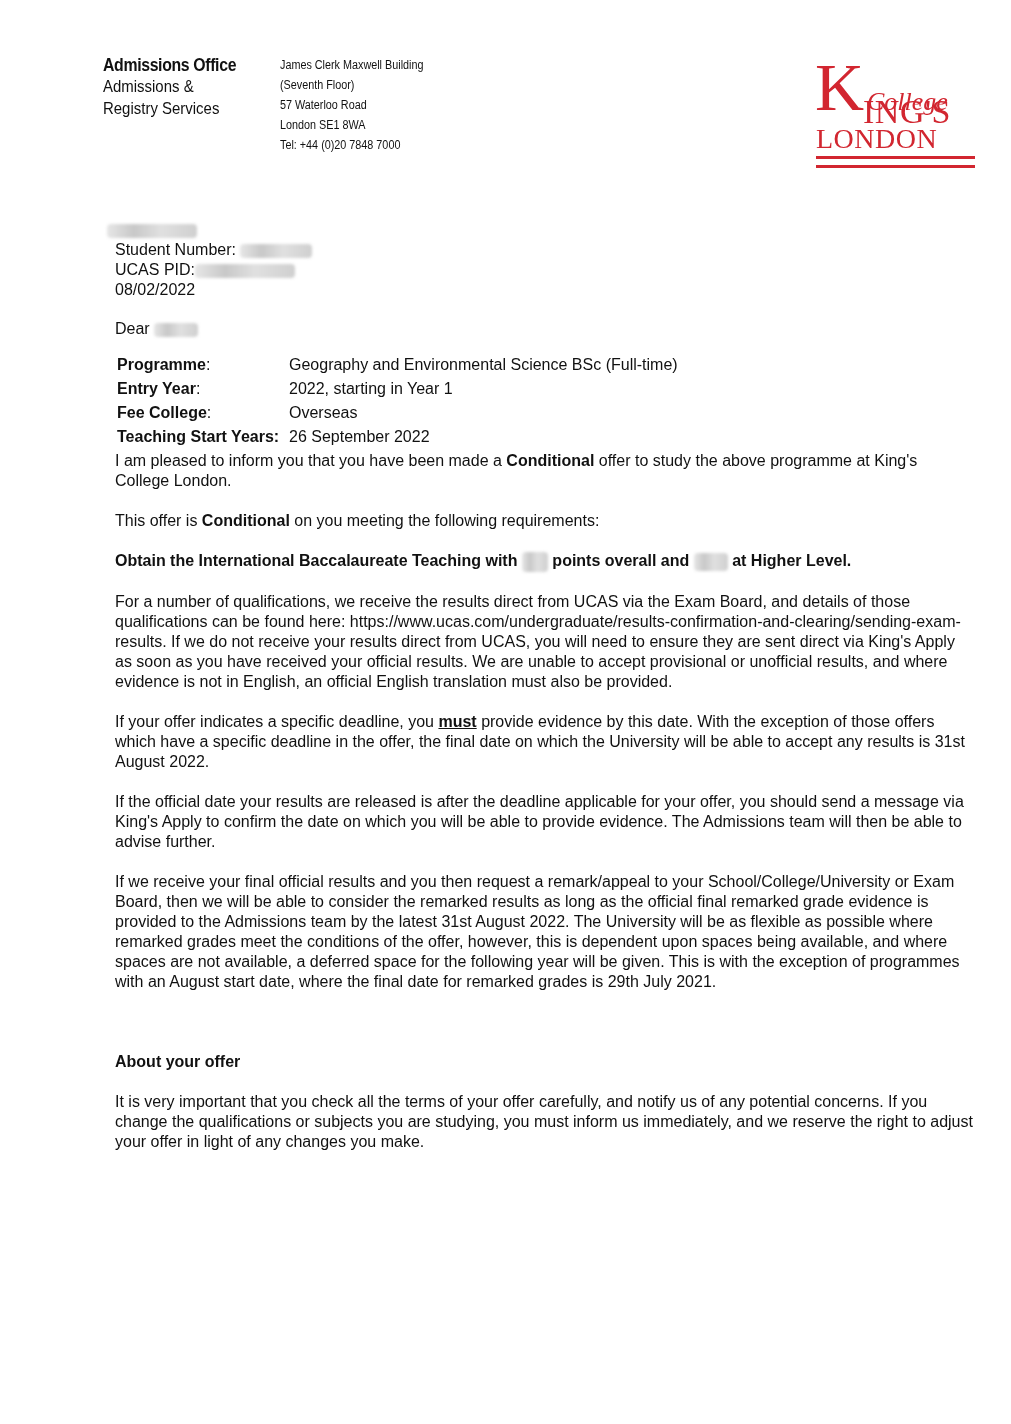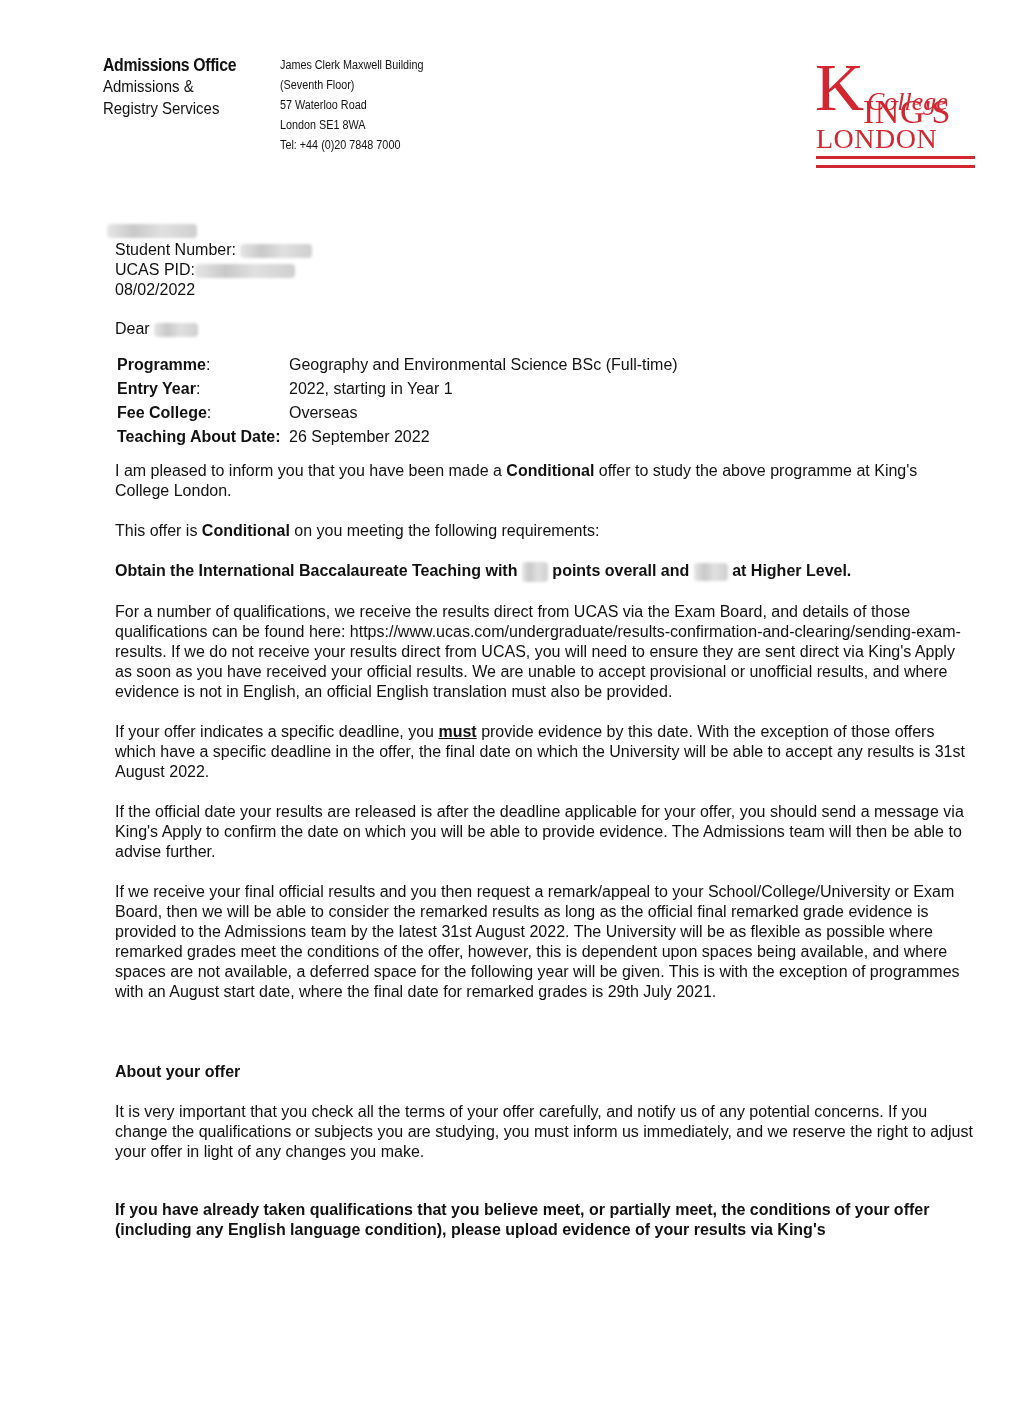--- a/index.html
+++ b/index.html
@@ -17,21 +17,21 @@
   .logo .ings { position: absolute; left: 48px; top: 0; font-size: 34px; line-height: 34px; letter-spacing: 0.5px; margin-top: 40px; }
   .logo .college { position: absolute; left: 52px; top: 31px; font-size: 26px; line-height: 31px; font-style: italic; }
   .logo .london { position: absolute; left: 1px; top: 68px; font-size: 28px; line-height: 32px; letter-spacing: 0.5px; }
   .logo .rule { position: absolute; left: 1px; width: 159px; height: 3px; background: #d22630; }
   .logo .rule1 { top: 156px; top: 101px; }
   .logo .rule2 { top: 110px; }
   .redact { display: inline-block; background: linear-gradient(90deg, #e6e6e6, #c8c8c8 30%, #e0e0e0 60%, #cfcfcf); border-radius: 4px; filter: blur(1.5px); vertical-align: middle; }
   .content { position: absolute; left: 115px; top: 220px; width: 860px; font-size: 16px; line-height: 20px; }
   .content p { margin: 0 0 20px 0; }
   .meta-line { height: 20px; }
-  table.prog { border-collapse: collapse; margin: 14px 0 12px 2px; }
+  table.prog { border-collapse: collapse; margin: 14px 0 2px 2px; }
   table.prog td { padding: 0; height: 24px; vertical-align: middle; font-size: 16px; }
   table.prog td.k { width: 172px; font-weight: bold; }
   b { font-weight: bold; }
   .u { font-weight: bold; text-decoration: underline; }
   .section-gap { height: 40px; }
 </style>
 </head>
 <body>
 
 <div class="header-left">
@@ -73,31 +73,30 @@
         </tr>
     <tr>
           <td class="k"><span>Entry Year</span><span style="font-weight:normal">:</span></td>
           <td>2022, starting in Year 1</td>
         </tr>
     <tr>
           <td class="k"><span>Fee College</span><span style="font-weight:normal">:</span></td>
           <td>Overseas</td>
         </tr>
     <tr>
-          <td class="k"><span>Teaching About Date:</span></td>
+          <td class="k"><span>Teaching Start Years:</span></td>
           <td>26 September 2022</td>
         </tr>
   </tbody>
     </table>
 
   <p><span>I am pleased to inform you that you have been made  a </span><b>Conditional</b><span> offer to study the above programme at King's College London.</span></p>
   <p><span>This offer is </span><b>Conditional</b><span> on you meeting the following requirements:</span></p>
   <p style="font-weight:bold"><span>Obtain the International Baccalaureate Teaching with </span><span class="redact" style="width:26px;height:20px;"></span><span> points overall and </span><span class="redact" style="width:34px;height:18px;"></span><span> at Higher Level.</span></p>
   <p>For a number of qualifications, we receive the results direct from UCAS via the Exam Board, and details of those qualifications can be found here: https://www.ucas.com/undergraduate/results-confirmation-and-clearing/sending-exam-results. If we do not receive your results direct from UCAS, you will need to ensure they are sent direct via King's Apply as soon as you have received your official results. We are unable to accept provisional or unofficial results, and where evidence is not in English, an official English translation must also be provided.</p>
   <p><span>If your offer indicates a specific deadline, you </span><span class="u">must</span><span> provide evidence by this date. With the exception of those offers which have a specific deadline in the offer, the final date on which the University will be able to accept any results is 31st August 2022.</span></p>
   <p>If the official date your results are released is after the deadline applicable for your offer, you should send a message via King's Apply to confirm the date on which you will be able to provide evidence. The Admissions team will then be able to advise further.</p>
   <p>If we receive your final official results and you then request a remark/appeal to your School/College/University or Exam Board, then we will be able to consider the remarked results as long as the official final remarked grade evidence is provided to the Admissions team by the latest 31st August 2022. The University will be as flexible as possible where remarked grades meet the conditions of the offer, however, this is dependent upon spaces being available, and where spaces are not available, a deferred space for the following year will be given. This is with the exception of programmes with an August start date, where the final date for remarked grades is 29th July 2021.</p>
   <div class="section-gap"></div>
   <p style="font-weight:bold">About your offer</p>
   <p>It is very important that you check all the terms of your offer carefully, and notify us of any potential concerns. If you change the qualifications or subjects you are studying, you must inform us immediately, and we reserve the right to adjust your offer in light of any changes you make.</p>
   <div style="height:18px"></div>
-  <p style="font-weight:bold">If you have already taken qualifications that you believe meet, or partially meet, the conditions of your offer (including any English language condition), please upload evidence of your results via King's</p>
 </div>
 
 </body></html>

